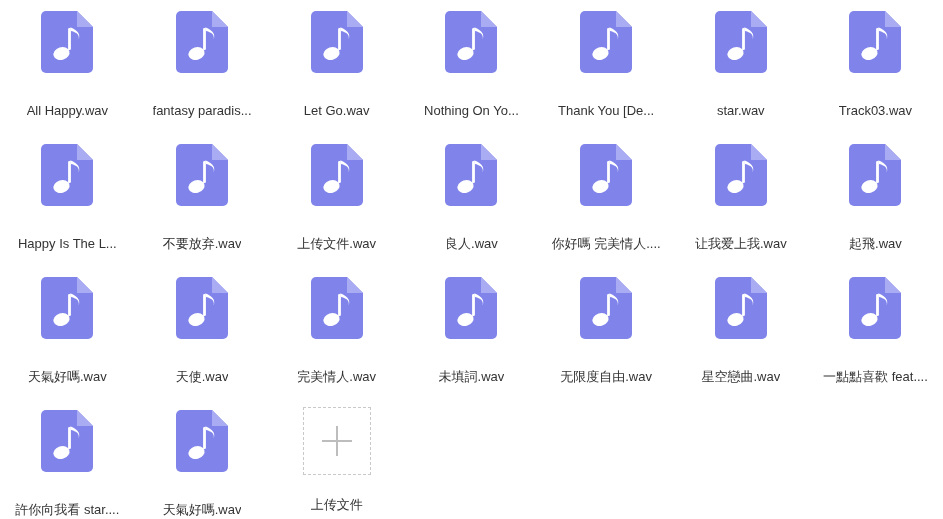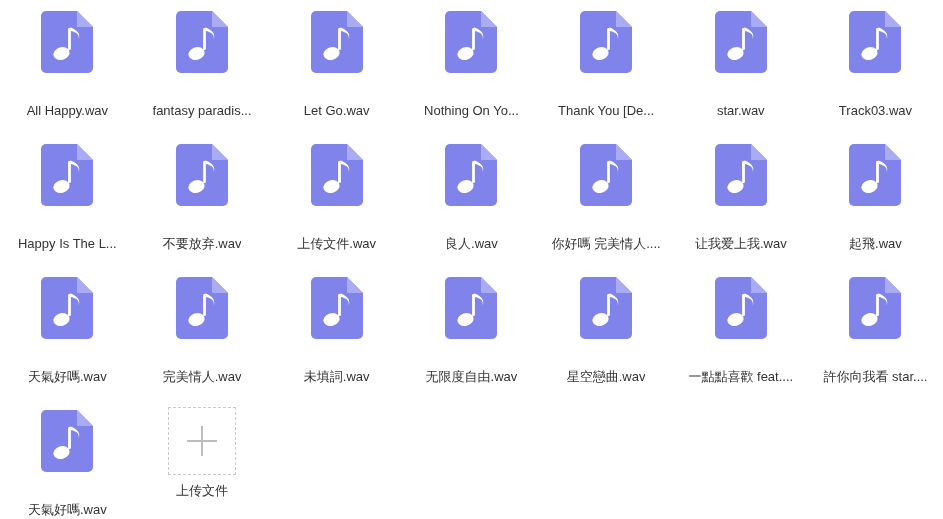--- a/index.html
+++ b/index.html
@@ -80,21 +80,21 @@
   .upload-box .plus-v {
     position: absolute;
     left: 50%;
     top: 50%;
     width: 2px;
     height: 30px;
     background: #bdbdbd;
     transform: translate(-50%, -50%);
   }
   .upload-label {
-    margin-top: 8px;
+    margin-top: 22px;
     font-size: 13px;
     line-height: 15px;
     color: #333333;
     text-align: center;
     white-space: nowrap;
   }
 </style>
 </head>
 <body>
 
@@ -319,20 +319,34 @@
         <g class="note-group" fill="#ffffff">
           <ellipse cx="20.5" cy="42.5" rx="8.2" ry="6.4" transform="rotate(-18 20.5 42.5)"></ellipse>
           <path d="M27.1 39.4 L27.1 17.6 L29.9 16.6 L29.9 38.6 Z"></path>
           <path d="M29.9 16.6 C33.6 18.4 36.4 20.0 37.6 22.6 C38.5 24.6 38.4 26.4 37.7 28.3 C38.2 25.6 37.4 23.6 35.3 22.1 C33.6 20.9 31.8 20.3 29.9 19.9 Z"></path>
         </g>
       </svg>
     </span>
     <div class="file-label">天氣好嗎.wav</div>
   </div>
 
+  <div class="file-cell">
+    <span class="icon-wrap">
+      <svg viewBox="0 0 52 62" xmlns="http://www.w3.org/2000/svg">
+        <path class="icon-body-path" d="M5 0 H36 L52 16 V57 A5 5 0 0 1 47 62 H5 A5 5 0 0 1 0 57 V5 A5 5 0 0 1 5 0 Z" fill="#7F83EA"></path>
+        <path class="icon-fold-path" d="M36 0 L52 16 H36 Z" fill="#A9ACF2"></path>
+        <g class="note-group" fill="#ffffff">
+          <ellipse cx="20.5" cy="42.5" rx="8.2" ry="6.4" transform="rotate(-18 20.5 42.5)"></ellipse>
+          <path d="M27.1 39.4 L27.1 17.6 L29.9 16.6 L29.9 38.6 Z"></path>
+          <path d="M29.9 16.6 C33.6 18.4 36.4 20.0 37.6 22.6 C38.5 24.6 38.4 26.4 37.7 28.3 C38.2 25.6 37.4 23.6 35.3 22.1 C33.6 20.9 31.8 20.3 29.9 19.9 Z"></path>
+        </g>
+      </svg>
+    </span>
+    <div class="file-label">天使.wav</div>
+  </div>
 
   <div class="file-cell">
     <span class="icon-wrap">
       <svg viewBox="0 0 52 62" xmlns="http://www.w3.org/2000/svg">
         <path class="icon-body-path" d="M5 0 H36 L52 16 V57 A5 5 0 0 1 47 62 H5 A5 5 0 0 1 0 57 V5 A5 5 0 0 1 5 0 Z" fill="#7F83EA"></path>
         <path class="icon-fold-path" d="M36 0 L52 16 H36 Z" fill="#A9ACF2"></path>
         <g class="note-group" fill="#ffffff">
           <ellipse cx="20.5" cy="42.5" rx="8.2" ry="6.4" transform="rotate(-18 20.5 42.5)"></ellipse>
           <path d="M27.1 39.4 L27.1 17.6 L29.9 16.6 L29.9 38.6 Z"></path>
           <path d="M29.9 16.6 C33.6 18.4 36.4 20.0 37.6 22.6 C38.5 24.6 38.4 26.4 37.7 28.3 C38.2 25.6 37.4 23.6 35.3 22.1 C33.6 20.9 31.8 20.3 29.9 19.9 Z"></path>

